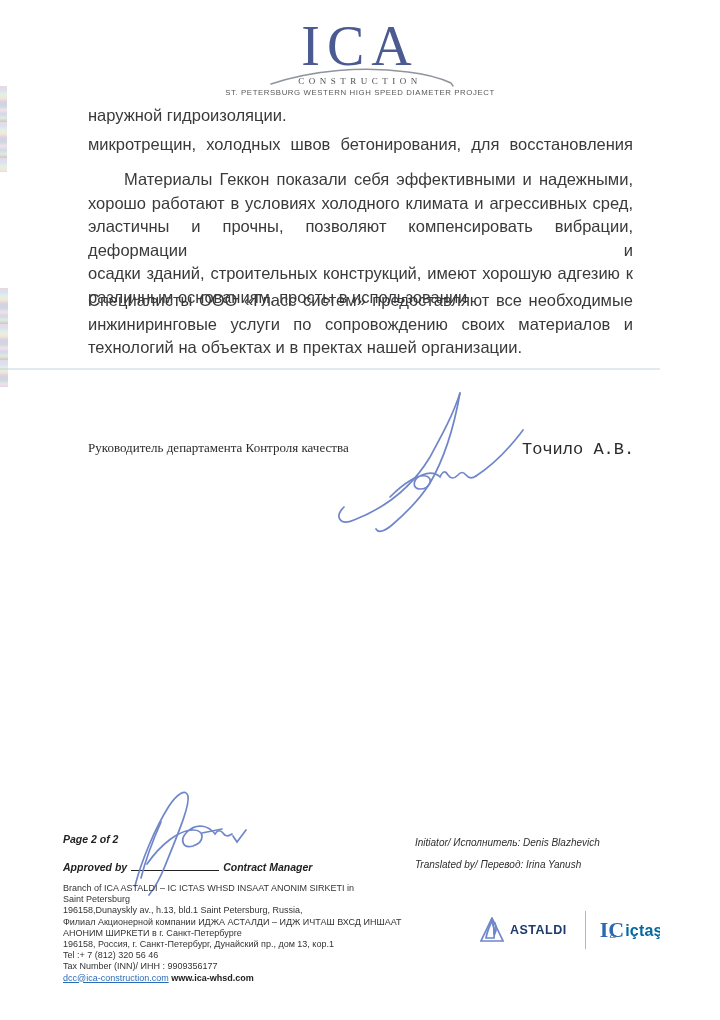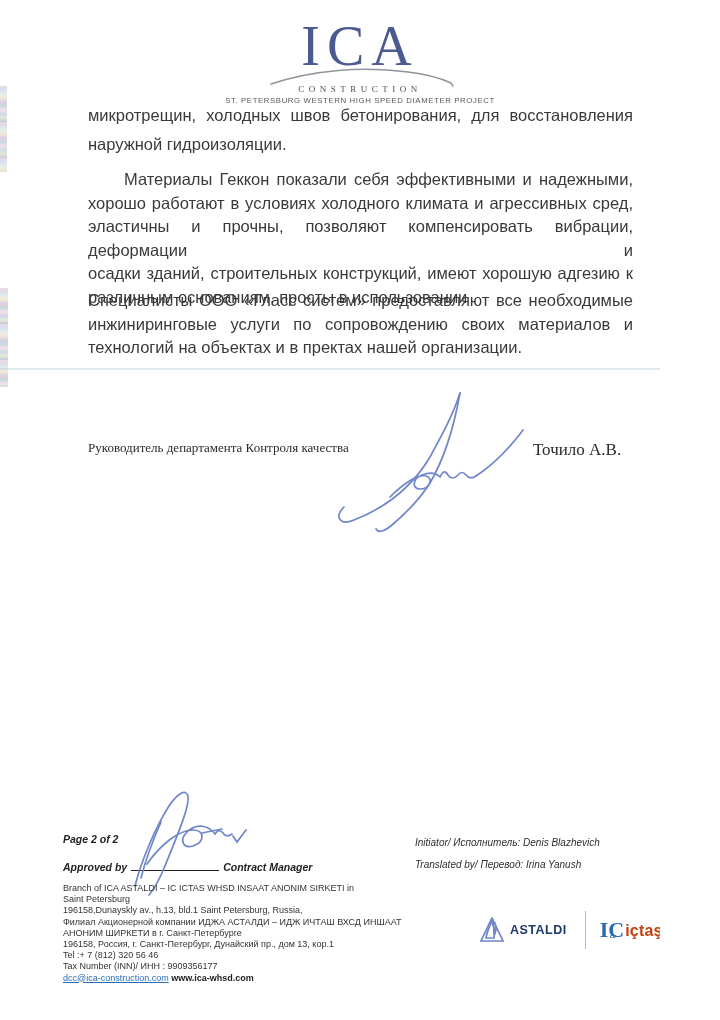--- a/index.html
+++ b/index.html
@@ -12,35 +12,35 @@
       #9fb8c8 20px,#e8c8d8 24px,#aab9d8 28px,#cdd8bb 32px,#8e9fb8 36px);}
   .noise.a{top:86px;height:86px;}
   .noise.b{top:288px;height:99px;width:8px;}
   .scanline{position:absolute;left:0;top:368px;width:720px;height:2px;
     background:rgba(176,199,210,.38);}
   
   .logo-wrap{position:absolute;left:0;top:20px;width:720px;text-align:center;}
   .logo-ica{font-family:"Liberation Serif",serif;font-size:56px;line-height:52px;
     color:#4b5a91;letter-spacing:7px;font-weight:500;}
   .logo-swoosh{position:absolute;left:268px;top:42px;}
-  .logo-construction{margin-top:12px;font-family:"Liberation Serif",serif;font-size:9px;
+  .logo-construction{margin-top:4px;font-family:"Liberation Serif",serif;font-size:9px;
     letter-spacing:4.5px;color:#4f4f4f;}
   .logo-tagline{margin-top:2px;font-size:7.8px;letter-spacing:.6px;color:#585858;}
   
   .bodytext{position:absolute;left:88px;width:545px;font-size:16.5px;color:#3a3a3c;}
   .p1{top:101px;}  .p1 .ln{line-height:29px;}
   .p2{top:168px;}  .p2 .ln, .p3 .ln{line-height:23.5px;}
   .p3{top:289px;}
   .ln{white-space:normal;}
   .jl{text-align:justify;text-align-last:justify;}
   .indent{padding-left:36px;}
   
   .sig-title{position:absolute;left:88px;top:440px;font-family:"Liberation Serif",serif;
     font-size:13px;color:#2b2b2b;}
-  .sig-name{position:absolute;left:533px;top:440px;font-family:Liberation Serif, serif;
+  .sig-name{position:absolute;left:522px;top:440px;font-family:Liberation Mono, monospace;
     font-size:17px;color:#2b2b2b;}
   .sig-main{position:absolute;left:330px;top:387px;}
   .sig-foot{position:absolute;left:105px;top:778px;}
   svg path{fill:none;stroke:#6f86ca;stroke-width:1.7;stroke-linecap:round;}
   .swoosh path{stroke:#8f959c;stroke-width:1.5;}
   
   .f-page{position:absolute;left:63px;top:833px;font-size:10.5px;font-style:italic;
     font-weight:bold;color:#222;}
   .f-approved{position:absolute;left:63px;top:860px;font-size:10.5px;font-style:italic;
     font-weight:bold;color:#222;}
@@ -55,21 +55,21 @@
   .logos{position:absolute;left:480px;top:908px;height:44px;display:flex;align-items:center;}
   .astaldi{display:flex;align-items:center;}
   .astaldi-text{margin-left:6px;font-size:12.5px;font-weight:bold;color:#1d3a6b;
     letter-spacing:.5px;}
   .logo-div{width:1px;height:38px;background:#a9bccb;margin:0 14px 0 18px;}
   .ictas{display:flex;align-items:flex-start;}
   .ic{font-family:"Liberation Serif",serif;font-size:22px;font-weight:bold;
     color:#2b69b0;line-height:22px;position:relative;}
   .ic .ce{position:absolute;left:10px;bottom:-6px;font-size:6px;color:#2b69b0;
     font-family:"Liberation Sans",sans-serif;}
-  .ictas-text{font-size:16px;font-weight:bold;color:#c2410c;margin-left:1px;
+  .ictas-text{font-size:16px;font-weight:bold;color:#0369a1;margin-left:1px;
     margin-top:3px;letter-spacing:.2px;}
 </style>
 </head>
 <body>
 
 <div class="page">
 
   <div class="noise a"></div>
   <div class="noise b"></div>
   <div class="scanline"></div>
@@ -77,22 +77,22 @@
   <div class="logo-wrap">
     <div class="logo-ica">ICA</div>
     <svg class="logo-swoosh swoosh" width="188" height="26" viewBox="0 0 188 26">
       <path d="M3,22 C45,8 95,4 140,10 C158,12 172,16 183,21 l2,3"></path>
     </svg>
     <div class="logo-construction">CONSTRUCTION</div>
     <div class="logo-tagline">ST. PETERSBURG WESTERN HIGH SPEED DIAMETER PROJECT</div>
   </div>
 
   <div class="bodytext p1">
+    <div class="ln">наружной гидроизоляции.</div>
     <div class="ln jl">микротрещин, холодных швов бетонирования, для восстановления</div>
-    <div class="ln">наружной гидроизоляции.</div>
   </div>
 
   <div class="bodytext p2">
     <div class="ln jl indent">Материалы Геккон показали себя эффективными и надежными,</div>
     <div class="ln jl">хорошо работают в условиях холодного климата и агрессивных сред,</div>
     <div class="ln jl">эластичны и прочны, позволяют компенсировать вибрации, деформации и</div>
     <div class="ln jl">осадки зданий, строительных конструкций, имеют хорошую адгезию к</div>
     <div class="ln">различным основаниям, просты в использовании</div>
   </div>
 

